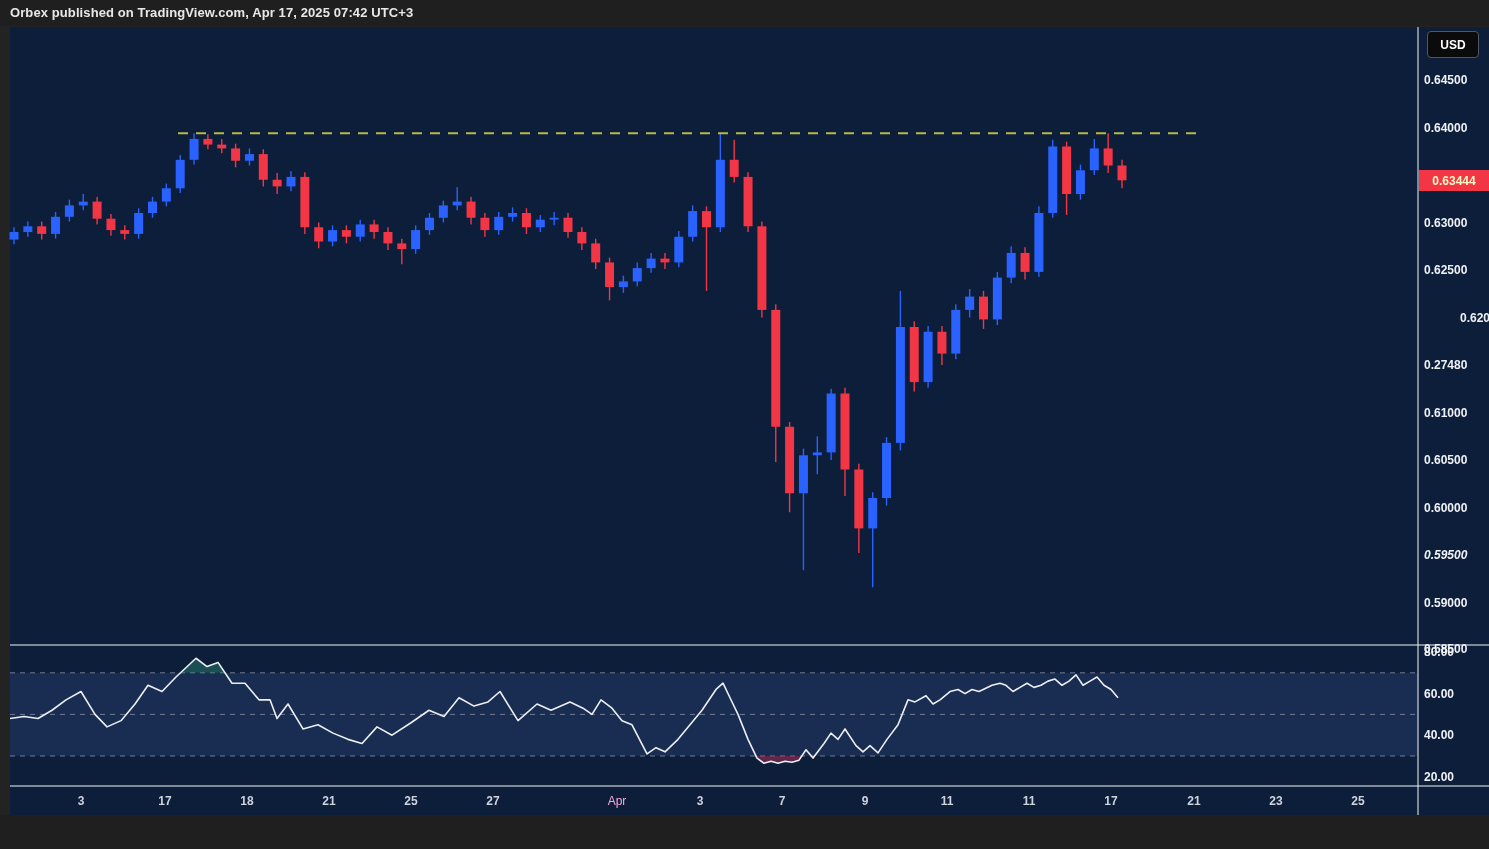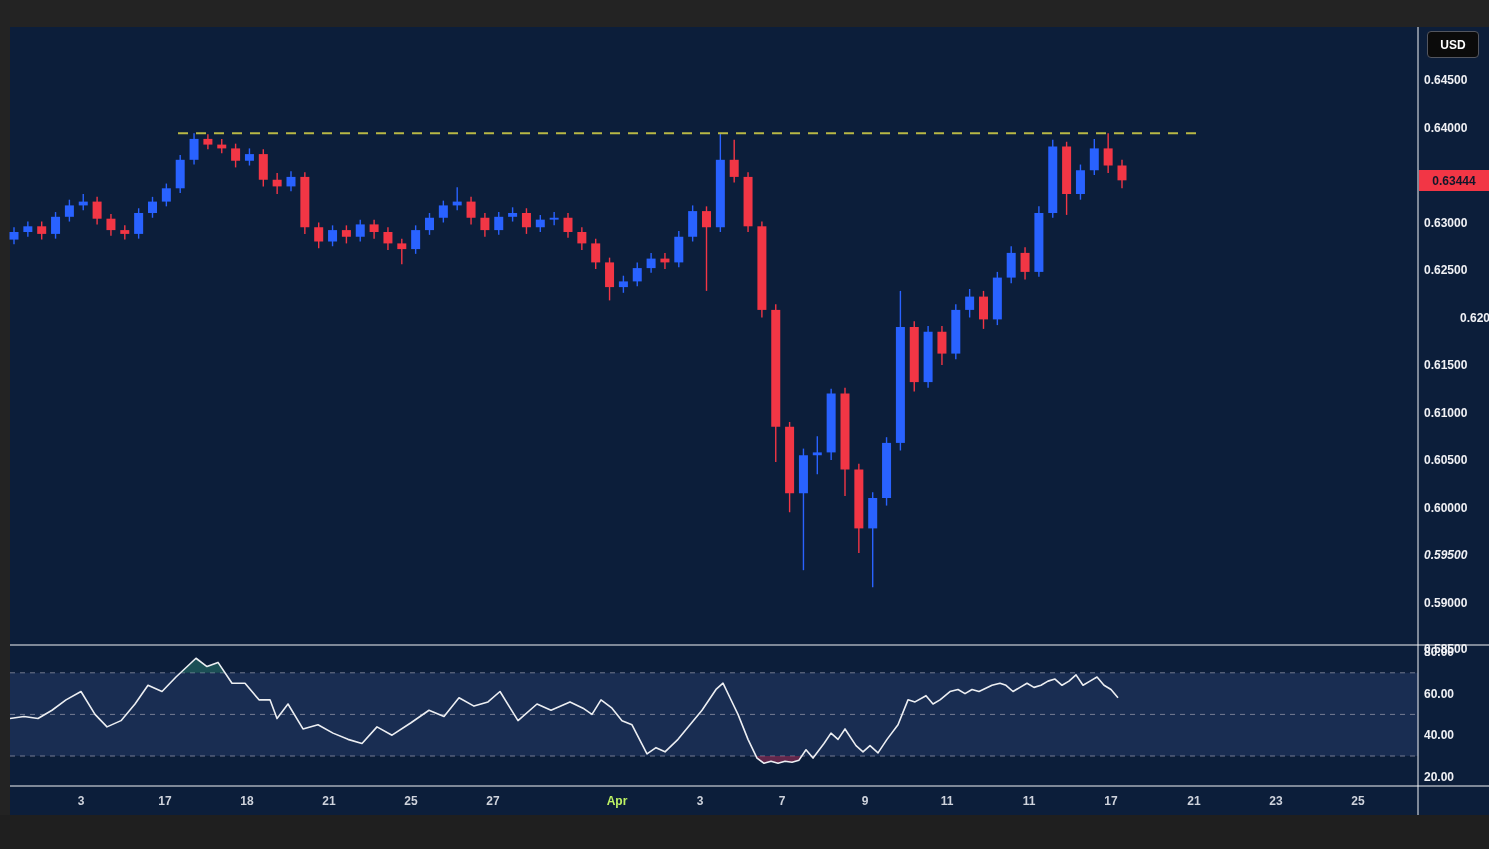--- a/index.html
+++ b/index.html
@@ -2,23 +2,23 @@
 <html><head>
 <meta charset="utf-8">
 <style>
   html,body{margin:0;padding:0;background:#232323;font-family:"Liberation Sans",sans-serif;}
   #stage{position:relative;width:1489px;height:849px;background:#232323;overflow:hidden;}
   #header{position:absolute;left:0;top:0;width:100%;height:26px;background:#1f1f1f;}
   #header .title{position:absolute;left:10px;top:5px;font-size:13px;font-weight:700;color:#e8e8e8;letter-spacing:.1px;}
   #chart-svg{position:absolute;left:0;top:0;}
   .axis-label{position:absolute;font-size:12px;font-weight:600;color:#f0f1f5;white-space:nowrap;transform:translateY(-50%);}
   .time-label{position:absolute;font-size:12px;font-weight:600;color:#cfd3dc;white-space:nowrap;transform:translate(-50%,-50%);}
-  .time-label.month{color:#bef264;font-weight:700;}
+  .time-label.month{color:#f9a8d4;font-weight:400;}
   #usd-btn{position:absolute;left:1427px;top:31px;width:50px;height:25px;background:#0b0b0b;border:1px solid #53565f;border-radius:4px;color:#ffffff;font-size:12px;font-weight:700;display:flex;align-items:center;justify-content:center;cursor:pointer;}
-  #price-badge{position:absolute;left:1419px;top:170px;width:70px;height:21px;color:#0f172a;font-size:12px;font-weight:700;display:flex;align-items:center;justify-content:center;}
+  #price-badge{position:absolute;left:1419px;top:170px;width:70px;height:21px;color:#fef9c3;font-size:12px;font-weight:700;display:flex;align-items:center;justify-content:center;}
   #footer{position:absolute;left:0;top:815px;width:100%;height:34px;background:#1f1f1f;}
 </style>
 </head>
 <body>
 
 <div id="stage">
   <svg id="chart-svg" width="1489" height="849">
       <rect x="10" y="27" width="1479" height="788" fill="#0c1e3a"></rect>
       <rect x="10" y="672.8" width="1408" height="83.20000000000005" fill="rgba(72,100,168,0.22)"></rect>
       <line x1="10" y1="672.8" x2="1418" y2="672.8" stroke="#8b8fa3" stroke-width="1" stroke-dasharray="5 5" opacity="0.8"></line>
@@ -191,34 +191,37 @@
         <rect x="1103.6499999999999" y="148.39999999999986" width="9" height="17.100000000000193" fill="#f23645"></rect>
         <line x1="1122" y1="159.79999999999964" x2="1122" y2="188.29999999999967" stroke="#f23645" stroke-width="1.4"></line>
         <rect x="1117.5" y="165.50000000000006" width="9" height="14.820000000000078" fill="#f23645"></rect>
       </g>
       <line x1="178" y1="133.20000000000047" x2="1197" y2="133.20000000000047" stroke="#b8b845" stroke-width="2" stroke-dasharray="10 8"></line>
       <line x1="10" y1="645" x2="1489" y2="645" stroke="#f2f3f5" stroke-width="1"></line>
       <line x1="10" y1="786" x2="1489" y2="786" stroke="#f2f3f5" stroke-width="1"></line>
       <line x1="1418" y1="27" x2="1418" y2="815" stroke="#f2f3f5" stroke-width="1"></line>
     </svg>
 
+  <div id="header">
+    <div class="title">Orbex published on TradingView.com, Apr 17, 2025 07:42 UTC+3</div>
+  </div>
 
   <div id="chart-pane-hotspot" style="position:absolute;left:10px;top:27px;width:1408px;height:618px;"></div>
   <div id="rsi-pane-hotspot" style="position:absolute;left:10px;top:646px;width:1408px;height:140px;"></div>
 
   <div id="usd-btn">USD</div>
 
   <div id="price-axis-labels">
       <div class="axis-label" style="left: 1424px; top: 80px;">0.64500</div>
       <div class="axis-label" style="left: 1424px; top: 127.5px;">0.64000</div>
       <div class="axis-label" style="left: 1424px; top: 175px;">0.63500</div>
       <div class="axis-label" style="left: 1424px; top: 222.5px;">0.63000</div>
       <div class="axis-label" style="left: 1424px; top: 270px;">0.62500</div>
       <div class="axis-label" style="left: 1424px; top: 317.5px; padding-left: 36px;">0.62000</div>
-      <div class="axis-label" style="left: 1424px; top: 365px;">0.61500</div>
+      <div class="axis-label" style="left: 1424px; top: 365px;">0.27480</div>
       <div class="axis-label" style="left: 1424px; top: 412.5px;">0.61000</div>
       <div class="axis-label" style="left: 1424px; top: 460px;">0.60500</div>
       <div class="axis-label" style="left: 1424px; top: 507.5px;">0.60000</div>
       <div class="axis-label" style="left: 1424px; top: 555px; font-style: italic;">0.59500</div>
       <div class="axis-label" style="left: 1424px; top: 602.5px;">0.59000</div>
       <div class="axis-label" style="left: 1424px; top: 649px;">0.58500</div>
     </div>
   <div id="rsi-axis-labels">
       <div class="axis-label" style="left: 1424px; top: 652px;">80.00</div>
       <div class="axis-label" style="left: 1424px; top: 693.6px;">60.00</div>

